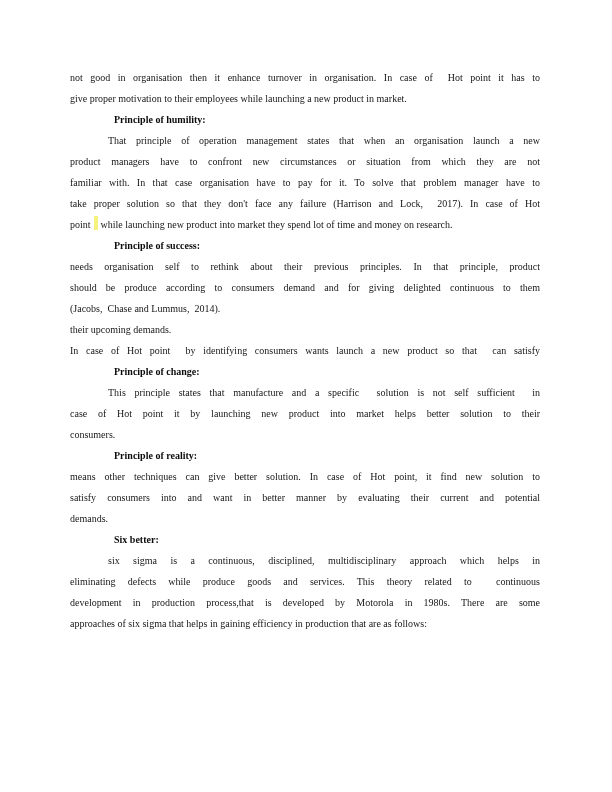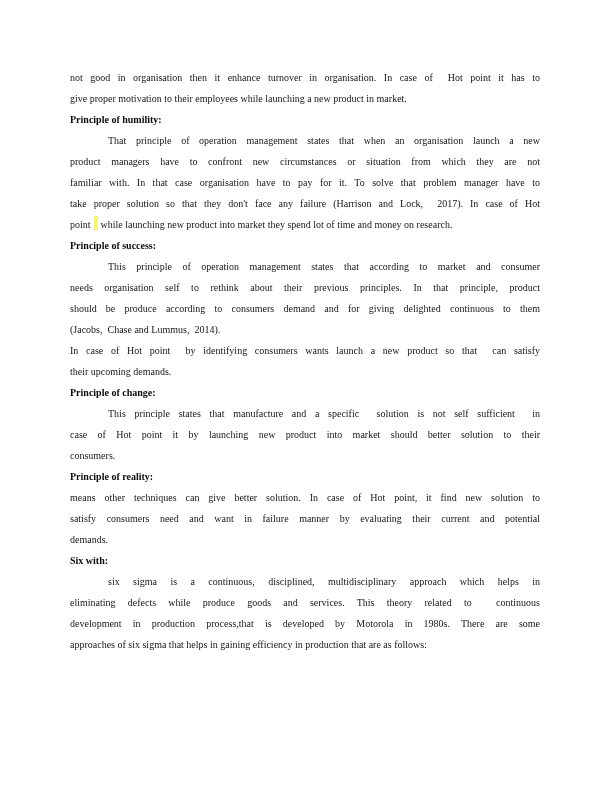--- a/index.html
+++ b/index.html
@@ -25,21 +25,21 @@
     line-height: 21px;
     color: #161616;
     white-space: normal;
     text-align: left;
   }
   .j {                      
     text-align: justify;
     text-align-last: justify;
   }
   .ind { text-indent: 38px; }     
-  .h  { font-weight: bold; color: #0c0c0c; }  
+  .h  { font-weight: bold; color: #0c0c0c; margin-left: 44px; }  
   .hl {                     
     display: inline-block;
     width: 4px; height: 14px;
     margin: 0 3px -2px 3px;
     background: #f6f27c;
   }
 </style>
 </head>
 <body>
 
@@ -50,37 +50,36 @@
     <div class="ln">give proper motivation to their employees while launching a new product in market.</div>
 
     <div class="ln h">Principle of humility:</div>
     <div class="ln j ind">That principle of operation management states that when an organisation launch a new</div>
     <div class="ln j">product managers have to confront new circumstances or situation from which they are not</div>
     <div class="ln j">familiar with. In that case organisation have to pay for it. To solve that problem manager have to</div>
     <div class="ln j">take proper solution so that they don't face any failure (Harrison and Lock,&nbsp; 2017). In case of Hot</div>
     <div class="ln"><span>point</span><span class="hl"></span><span>while launching new product into market they spend lot of time and money on research.</span></div>
 
     <div class="ln h">Principle of success:</div>
-    <div class="ln j ind">This principle of operation management states that according to market and consumer</div>
     <div class="ln j">needs organisation self to rethink about their previous principles. In that principle, product</div>
     <div class="ln j">should be produce according to consumers demand and for giving delighted continuous to them</div>
     <div class="ln">(Jacobs,&nbsp; Chase and Lummus,&nbsp; 2014).</div>
+    <div class="ln">their upcoming demands.</div>
     <div class="ln j">In case of Hot point&nbsp; by identifying consumers wants launch a new product so that&nbsp; can satisfy</div>
-    <div class="ln">their upcoming demands.</div>
 
     <div class="ln h">Principle of change:</div>
     <div class="ln j ind">This principle states that manufacture and a specific&nbsp; solution is not self sufficient&nbsp; in</div>
-    <div class="ln j">case of Hot point it by launching new product into market should better solution to their</div>
+    <div class="ln j">case of Hot point it by launching new product into market helps better solution to their</div>
     <div class="ln">consumers.</div>
 
     <div class="ln h">Principle of reality:</div>
     <div class="ln j">means other techniques can give better solution. In case of Hot point, it find new solution to</div>
-    <div class="ln j">satisfy consumers need and want in failure manner by evaluating their current and potential</div>
+    <div class="ln j">satisfy consumers into and want in better manner by evaluating their current and potential</div>
     <div class="ln">demands.</div>
 
-    <div class="ln h">Six with:</div>
+    <div class="ln h">Six better:</div>
     <div class="ln j ind">six sigma is a continuous, disciplined, multidisciplinary approach which helps in</div>
     <div class="ln j">eliminating defects while produce goods and services. This theory related to&nbsp; continuous</div>
     <div class="ln j">development in production process,that is developed by Motorola in 1980s. There are some</div>
     <div class="ln">approaches of six sigma that helps in gaining efficiency in production that are as follows:</div>
 
   </div>
 </div>
 
 </body></html>

